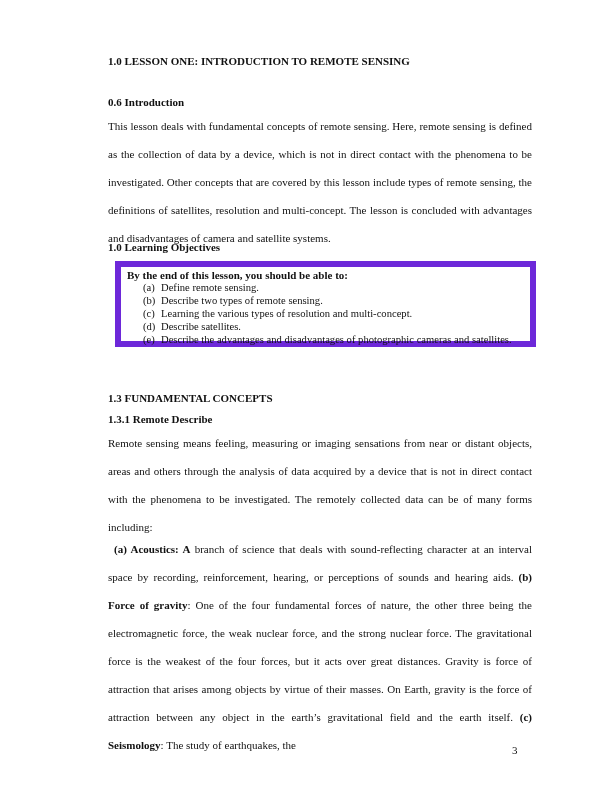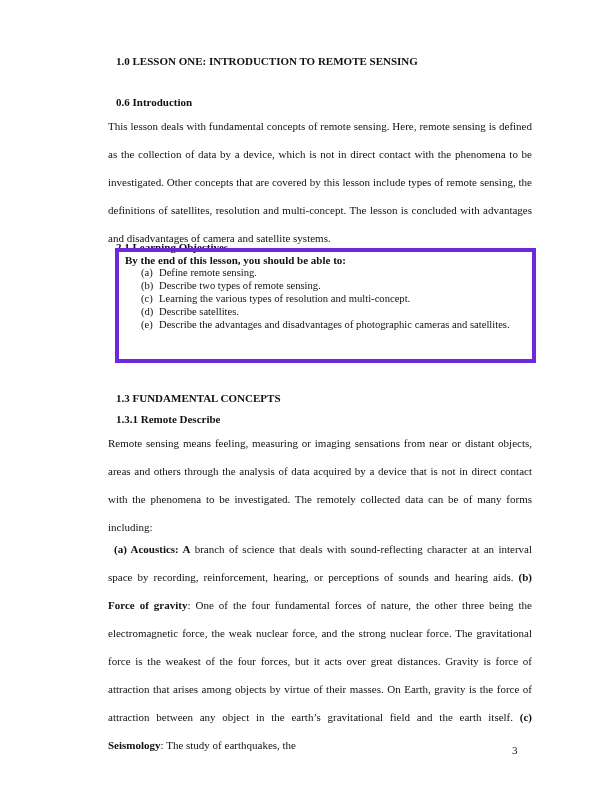--- a/index.html
+++ b/index.html
@@ -1,40 +1,40 @@
 <!DOCTYPE html>
 <html><head>
 <meta charset="utf-8">
 <style>
   html, body { margin: 0; padding: 0; background: #ffffff; }
   body { width: 612px; height: 792px; position: relative; overflow: hidden;
          font-family: "Liberation Serif", "DejaVu Serif", serif; color: #111; }
   .page { position: absolute; left: 108px; top: 0; width: 424px; }
-  .h { position: absolute; left: 0; font-weight: bold; font-size: 11px; white-space: nowrap; margin-left: 8px; }
+  .h { position: absolute; left: 0; font-weight: bold; font-size: 11px; white-space: nowrap; }
   .p { position: absolute; left: 0; width: 424px; font-size: 11px; line-height: 28px;
        text-align: justify; }
   .p b { font-weight: bold; margin-top: 32px; }
-  .box { position: absolute; left: 7px; top: 248px; width: 421px; height: 115px;
-         border: 4px solid #6d28d9; box-sizing: border-box; }
+  .box { position: absolute; left: 7px; top: 261px; width: 421px; height: 86px;
+         border: 6px solid #6d28d9; box-sizing: border-box; }
   .box-title { position: absolute; left: 6px; top: 2px; font-weight: bold; font-size: 11px; white-space: nowrap; }
   .obj { position: absolute; left: 22px; font-size: 10.6px; line-height: 12.2px; width: 392px; text-align: justify; }
   .obj .lbl { position: absolute; left: 0; }
   .obj .txt { display: block; margin-left: 18px; }
   .pnum { position: absolute; left: 512px; top: 744px; font-size: 11px; }
 </style>
 </head>
 <body>
 
 <div class="page">
   <div class="h" style="top:55px;">1.0 LESSON ONE: INTRODUCTION TO REMOTE SENSING</div>
 
   <div class="h" style="top:96px;">0.6 Introduction</div>
   <div class="p" style="top:112px;">This lesson deals with fundamental concepts of remote sensing. Here, remote sensing is defined as the collection of data by a device, which is not in direct contact with the phenomena to be investigated. Other concepts that are covered by this lesson include types of remote sensing, the definitions of satellites, resolution and multi-concept. The lesson is concluded with advantages and disadvantages of camera and satellite systems.</div>
 
-  <div class="h" style="top:241px;">2.1 Learning Objectives</div>
+  <div class="h" style="top:241px;">1.0 Learning Objectives</div>
 
   <div class="box">
     <div class="box-title">By the end of this lesson, you should be able to:</div>
     <div class="obj" style="top:15px;">
       <span class="lbl">(a)</span>
       <span class="txt">Define remote sensing.</span>
     </div>
     <div class="obj" style="top:28px;">
       <span class="lbl">(b)</span>
       <span class="txt">Describe two types of remote sensing.</span>

